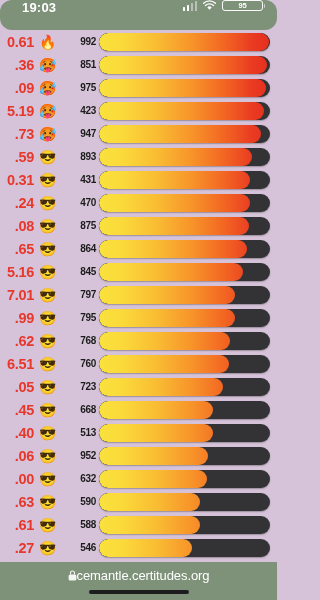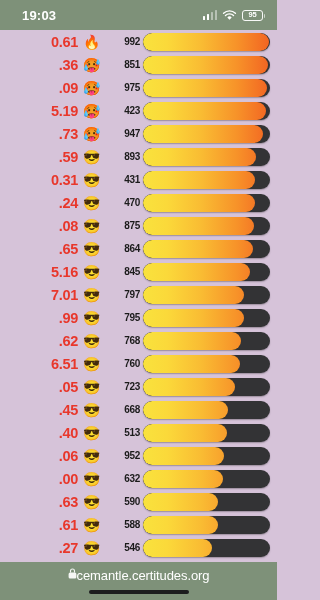--- a/index.html
+++ b/index.html
@@ -14,26 +14,27 @@
     font-family: "Liberation Sans", sans-serif;
     background: #d6c3d9;
     position: relative;
   }
 
   
   .status-bar {
     height: 30px;
     background: #7e9179;
     display: flex;
-    align-items: center;
+    align-items: flex-start;
     justify-content: space-between;
     padding: 0 14px 0 22px;
     color: #ffffff;
     position: relative;
     z-index: 5;
+    border-radius: 12px;
   }
   .status-time {
     font-size: 13px;
     font-weight: 600;
     letter-spacing: 0.2px;
   }
   .status-right {
     display: flex;
     align-items: center;
     gap: 5px;
@@ -46,21 +47,21 @@
     border-radius: 0.5px;
   }
   .signal-icon i:nth-child(1) { height: 4px; }
   .signal-icon i:nth-child(2) { height: 6px; }
   .signal-icon i:nth-child(3) { height: 8px; opacity: 0.45; }
   .signal-icon i:nth-child(4) { height: 10px; opacity: 0.45; }
 
   .wifi-icon { width: 15px; height: 11px; display: block; }
 
   .battery-icon {
-    width: 21px;
+    width: 41px;
     height: 11px;
     border: 1.3px solid rgba(255,255,255,0.95);
     border-radius: 3px;
     position: relative;
     display: flex;
     align-items: center;
     justify-content: center;
   }
   .battery-icon::after {
     content: "";
@@ -82,21 +83,20 @@
 
   
   .list-area {
     position: absolute;
     top: 30px;
     left: 0;
     right: 0;
     bottom: 38px;
     background: #d6c3d9;
     overflow: hidden;
-    padding-left: 44px;
   }
 
   .row {
     height: 23px;
     display: flex;
     align-items: center;
     position: relative;
   }
 
   .pct {
@@ -167,21 +167,21 @@
     background: #7e9179;
     display: flex;
     flex-direction: column;
     align-items: center;
     justify-content: flex-start;
     padding-top: 6px;
     z-index: 5;
   }
   .url-inner {
     display: flex;
-    align-items: flex-start;
+    align-items: center;
     gap: 0;
   }
   .lock-icon { width: 9px; height: 11px; display: block; }
   .url-text {
     font-size: 13px;
     color: #ffffff;
     letter-spacing: -0.1px;
   }
   .home-indicator {
     position: absolute;

